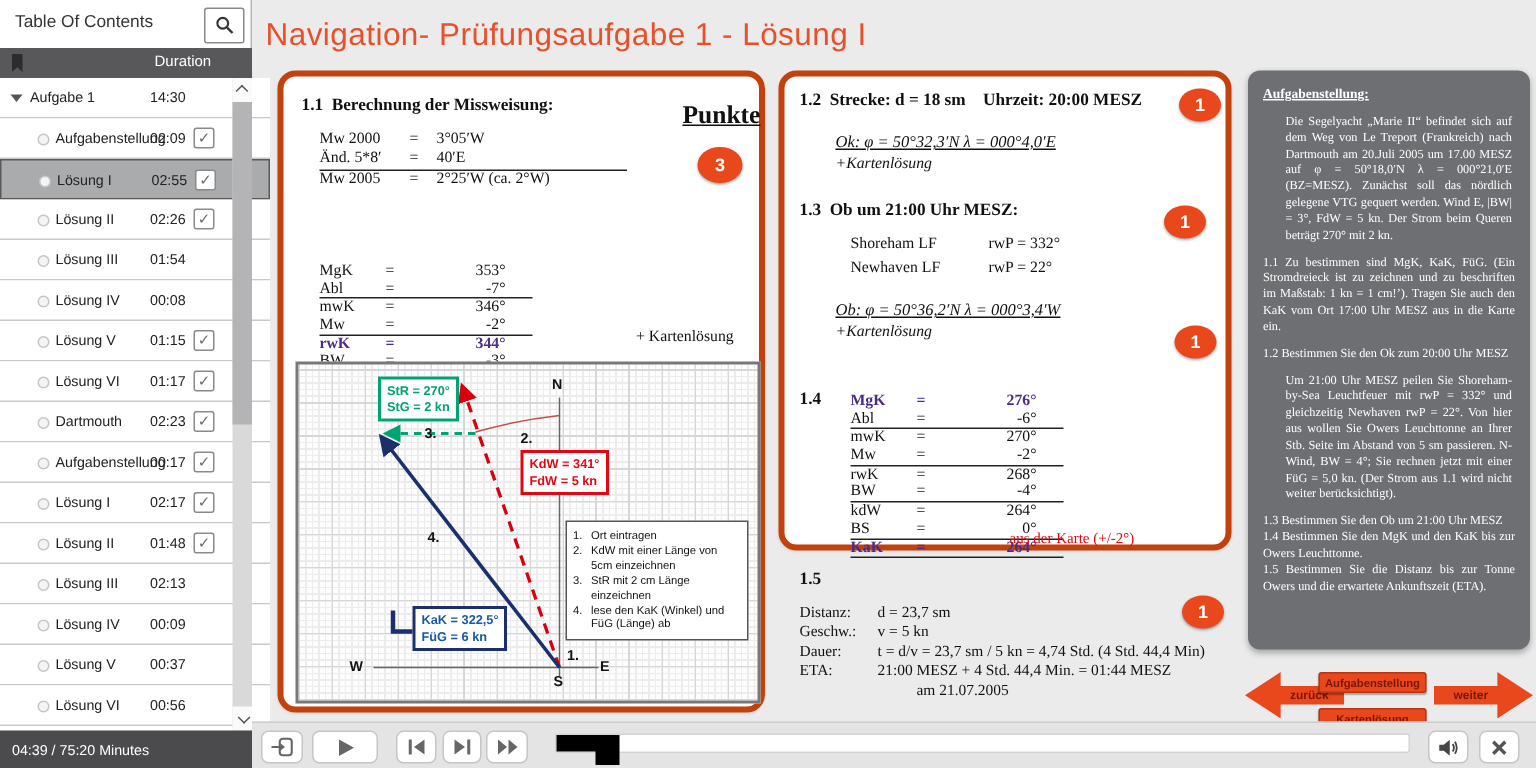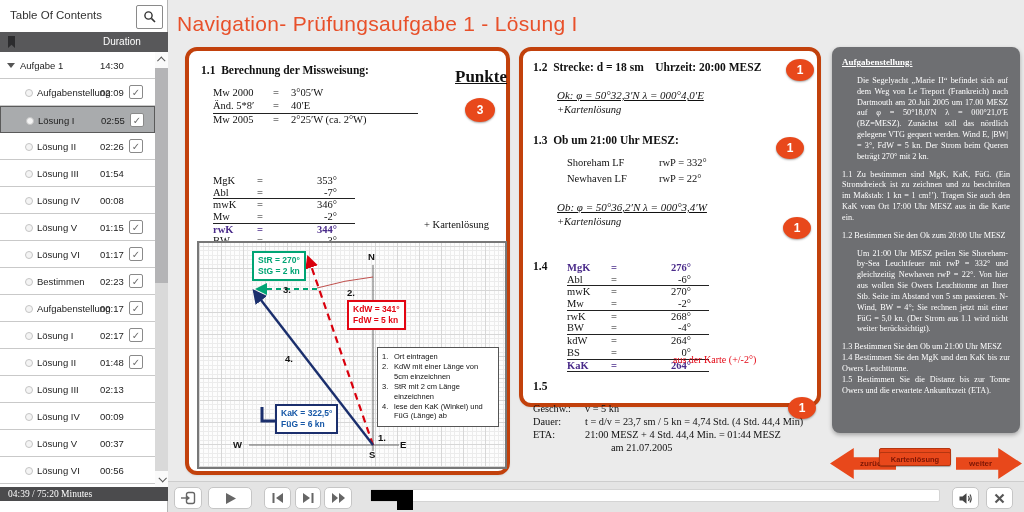--- a/index.html
+++ b/index.html
@@ -8,49 +8,49 @@
   
   .sidebar{position:absolute;left:0;top:0;width:168px;height:512px;background:#fff;
            border-right:1px solid #b5b5b5;box-sizing:border-box;}
   .toc-title{position:absolute;left:10px;top:9px;font-size:11.5px;color:#333;}
   .search-btn{position:absolute;left:136px;top:5px;width:25px;height:22px;background:#fff;
               border:1px solid #8a8a8a;border-radius:2px;display:flex;align-items:center;justify-content:center;}
   .toc-cols{position:absolute;left:0;top:32px;width:168px;height:20px;background:#58585a;color:#fff;}
   .toc-cols .bm{position:absolute;left:7px;top:4px;}
   .col-slide{position:absolute;left:22px;top:16px;font-size:10px;margin-top:40px;}
   .col-dur{position:absolute;left:103px;top:4px;font-size:10px;}
-  .toc-list{position:absolute;left:0;top:52px;width:155px;height:460px;overflow:hidden;}
+  .toc-list{position:absolute;left:0;top:52px;width:180px;height:460px;overflow:hidden;}
   .toc-row{position:relative;height:27px;border-bottom:1px solid #c9c9c9;background:#fff;box-sizing:border-box;}
   .toc-row.selected{background:#a9abad;border:1px solid #5a5a5a;}
   .tri{position:absolute;left:7px;top:11px;width:0;height:0;border-left:4px solid transparent;
        border-right:4px solid transparent;border-top:5px solid #555;}
   .dot{position:absolute;left:25px;top:10px;width:6px;height:6px;border:1px solid #c5c5c5;
        border-radius:50%;background:#f4f4f4;}
   .toc-label{position:absolute;left:37px;top:8px;font-size:9.5px;color:#222;white-space:nowrap;}
   .toc-row.lvl0 .toc-label{left:20px;}
   .toc-dur{position:absolute;left:100px;top:8px;font-size:9.5px;color:#222;}
   .cbx{position:absolute;left:129px;top:6px;width:14px;height:14px;border:1px solid #8a8a8a;border-radius:2px;
        background:#fff;color:#6a6a6a;font-size:10px;line-height:13px;text-align:center;box-sizing:border-box;}
   .toc-scroll{position:absolute;left:155px;top:52px;width:13px;height:435px;background:#d9d9d9;}
   .scroll-btn{position:absolute;left:0;width:13px;height:16px;background:#fafafa;display:flex;
               align-items:center;justify-content:center;}
   .sb-up{top:0;} .sb-down{bottom:0;}
   .chev{width:5px;height:5px;border-left:1.5px solid #555;border-top:1.5px solid #555;}
   .chev.up{transform:rotate(45deg) translateY(1px);}
   .chev.down{transform:rotate(225deg) translateY(1px);}
   .scroll-thumb{position:absolute;left:0;top:16px;width:13px;height:215px;background:#b4b4b6;}
-  .time-bar{position:absolute;left:0;top:487px;width:168px;height:14px;background:#4b4b4d;color:#fff;
-            font-size:9.5px;display:flex;align-items:center;padding-left:8px;box-sizing:border-box;z-index:6;font-family:Liberation Serif, serif;}
+  .time-bar{position:absolute;left:0;top:487px;width:168px;height:26px;background:#4b4b4d;color:#fff;
+            font-size:9.5px;display:flex;align-items:center;padding-left:8px;box-sizing:border-box;z-index:6;}
   
   .main{position:absolute;left:168px;top:0;width:856px;height:512px;}
   .page-title{position:absolute;left:9px;top:12px;font-size:21px;font-weight:500;color:#e8502a;letter-spacing:.3px;}
   .panel{position:absolute;background:#fff;border:4px solid #c2410c;border-radius:12px;box-sizing:border-box;
          box-shadow:0 1px 2px rgba(0,0,0,.08);font-family:"Liberation Serif",serif;color:#111;}
   .p1{left:17px;top:47px;width:325px;height:428px;}
-  .p2{left:351px;top:47px;width:302px;height:360px;}
+  .p2{left:351px;top:47px;width:302px;height:320px;}
   .p3{left:664px;top:47px;width:188px;height:386px;background:#6e6f72;border:none;border-radius:8px;
       color:#fff;padding:10px 10px;box-shadow:0 2px 4px rgba(0,0,0,.3);}
   .shead{position:absolute;font-weight:bold;font-size:11.5px;white-space:nowrap;}
   .badge{position:absolute;background:#e8481b;border-radius:50%;color:#fff;font-family:"Liberation Sans",sans-serif;
          font-weight:bold;font-size:12px;display:flex;align-items:center;justify-content:center;
          box-shadow:0 1px 2px rgba(0,0,0,.35);}
   .punkte{position:absolute;left:266px;top:16px;font-weight:bold;font-size:17px;text-decoration:underline;}
   
   .mw-table{position:absolute;left:24px;top:36px;width:205px;font-size:10.5px;}
   .mw-row{display:flex;height:13px;line-height:12.5px;}
@@ -101,21 +101,21 @@
   
   .arrow{position:absolute;background:#e8481b;color:#7c1605;font-weight:bold;font-size:8px;
          display:flex;align-items:center;filter:drop-shadow(0 1px 1px rgba(0,0,0,.35));}
   .back{left:662px;top:448px;width:66px;height:31px;
         clip-path:polygon(0 50%,36% 0,36% 30%,100% 30%,100% 70%,36% 70%,36% 100%);padding-left:30px;box-sizing:border-box;}
   .next{left:788px;top:448px;width:66px;height:31px;
         clip-path:polygon(100% 50%,64% 0,64% 30%,0 30%,0 70%,64% 70%,64% 100%);padding-left:13px;box-sizing:border-box;}
   .obtn{position:absolute;left:711px;width:72px;height:14px;background:#e8481b;border:1px solid #b53610;
         border-radius:2px;color:#7c1605;font-weight:bold;font-size:7.5px;display:flex;align-items:center;
         justify-content:center;box-sizing:border-box;box-shadow:0 1px 1px rgba(0,0,0,.3);}
-  .ob1{top:448px;} .ob2{top:452px;}
+  .ob1{top:448px;} .ob2{top:472px;}
   
   .bottom-bar{position:absolute;left:0;top:481px;width:856px;height:31px;background:#e4e4e4;
               border-top:1px solid #cdcdcd;box-sizing:border-box;}
   .pbtn{position:absolute;top:487px;height:22px;background:#fff;border:1px solid #c6c6c6;border-radius:5px;
         display:flex;align-items:center;justify-content:center;box-sizing:border-box;}
   .b-exit{left:6px;width:28px;} .b-play{left:40px;width:44px;} .b-prev{left:96px;width:27px;}
   .b-next{left:127px;width:26px;} .b-ff{left:156px;width:28px;}
   .progress{position:absolute;left:202px;top:489px;width:570px;height:13px;background:#fff;border:1px solid #d4d4d4;
             border-radius:2px;box-sizing:border-box;}
   .pfill{position:absolute;left:0;top:0;width:38px;height:11px;background:#000;}
@@ -183,21 +183,21 @@
           <span class="cbx">✓</span>
         </div>
         <div class="toc-row lvl1">
           <span class="dot"></span>
           <span class="toc-label">Lösung VI</span>
           <span class="toc-dur">01:17</span>
           <span class="cbx">✓</span>
         </div>
         <div class="toc-row lvl1">
           <span class="dot"></span>
-          <span class="toc-label">Bestimmen</span>
+          <span class="toc-label">Dartmouth</span>
           <span class="toc-dur">02:23</span>
           <span class="cbx">✓</span>
         </div>
         <div class="toc-row lvl1">
           <span class="dot"></span>
           <span class="toc-label">Aufgabenstellung</span>
           <span class="toc-dur">00:17</span>
           <span class="cbx">✓</span>
         </div>
         <div class="toc-row lvl1">
@@ -455,20 +455,24 @@
             <span class="eq">=</span>
             <span class="val">264°</span>
           </div>
         </div>
       <div class="rednote">aus der Karte (+/-2°)</div>
 
       <div class="shead" style="left:10px;top:329px;">1.5</div>
       <div class="badge" style="left:265px;top:346px;width:28px;height:22px;">1</div>
       <div class="t15">
           <div class="t15-row">
+            <span class="lbl">Distanz:</span>
+            <span class="val">d = 23,7 sm</span>
+          </div>
+          <div class="t15-row">
             <span class="lbl">Geschw.:</span>
             <span class="val">v = 5 kn</span>
           </div>
           <div class="t15-row">
             <span class="lbl">Dauer:</span>
             <span class="val">t = d/v = 23,7 sm / 5 kn = 4,74 Std. (4 Std. 44,4 Min)</span>
           </div>
           <div class="t15-row">
             <span class="lbl">ETA:</span>
             <span class="val">21:00 MESZ + 4 Std. 44,4 Min. = 01:44 MESZ</span>

